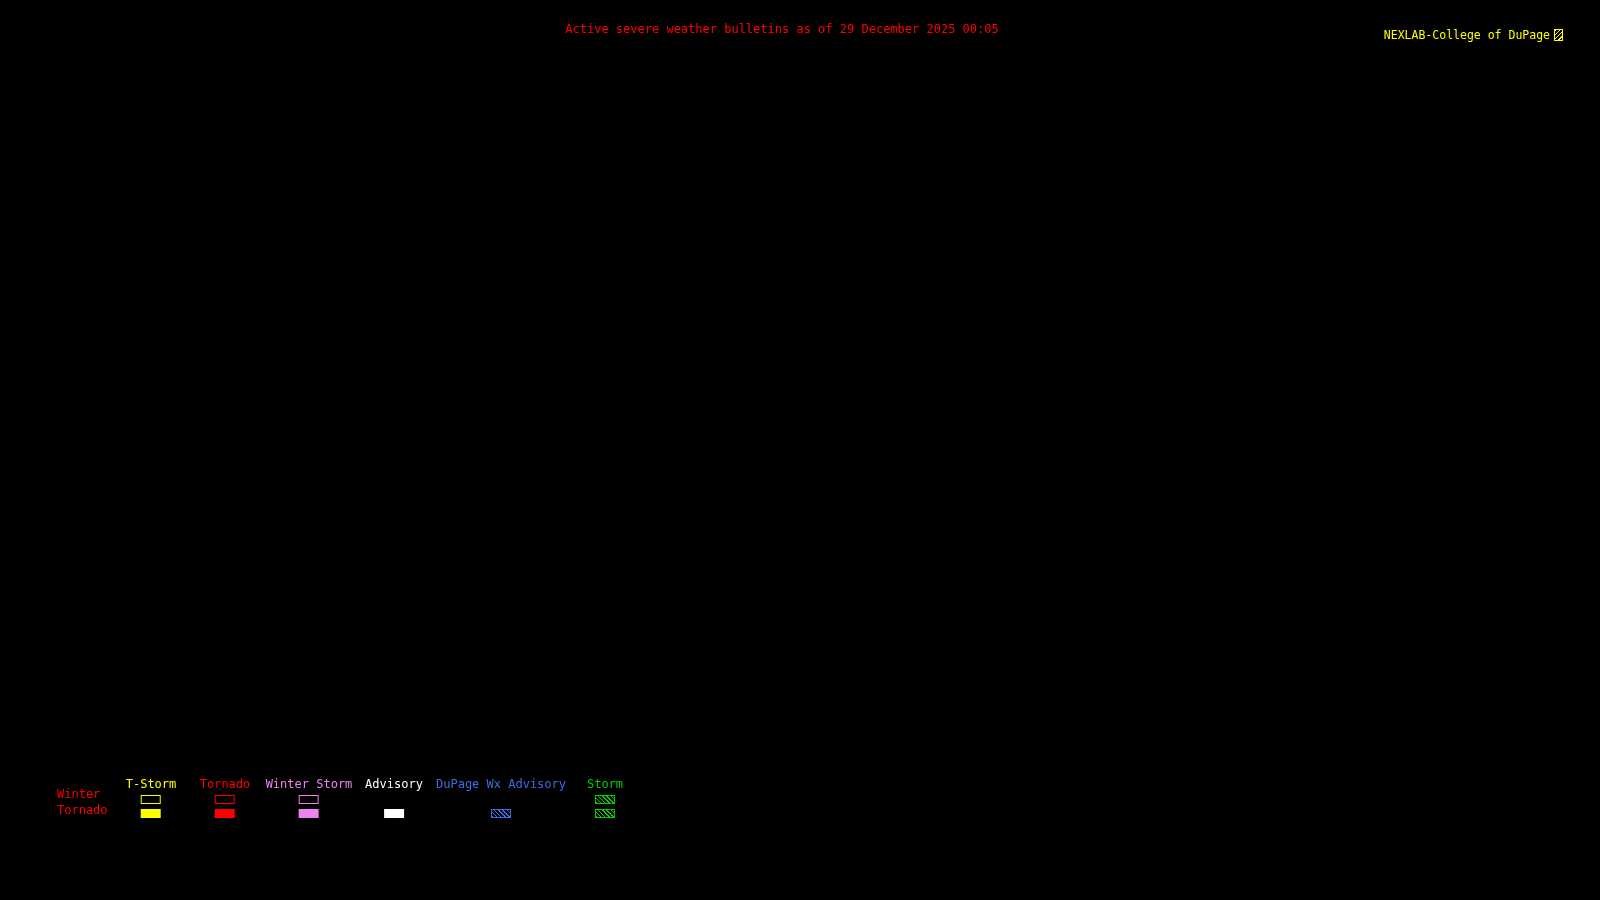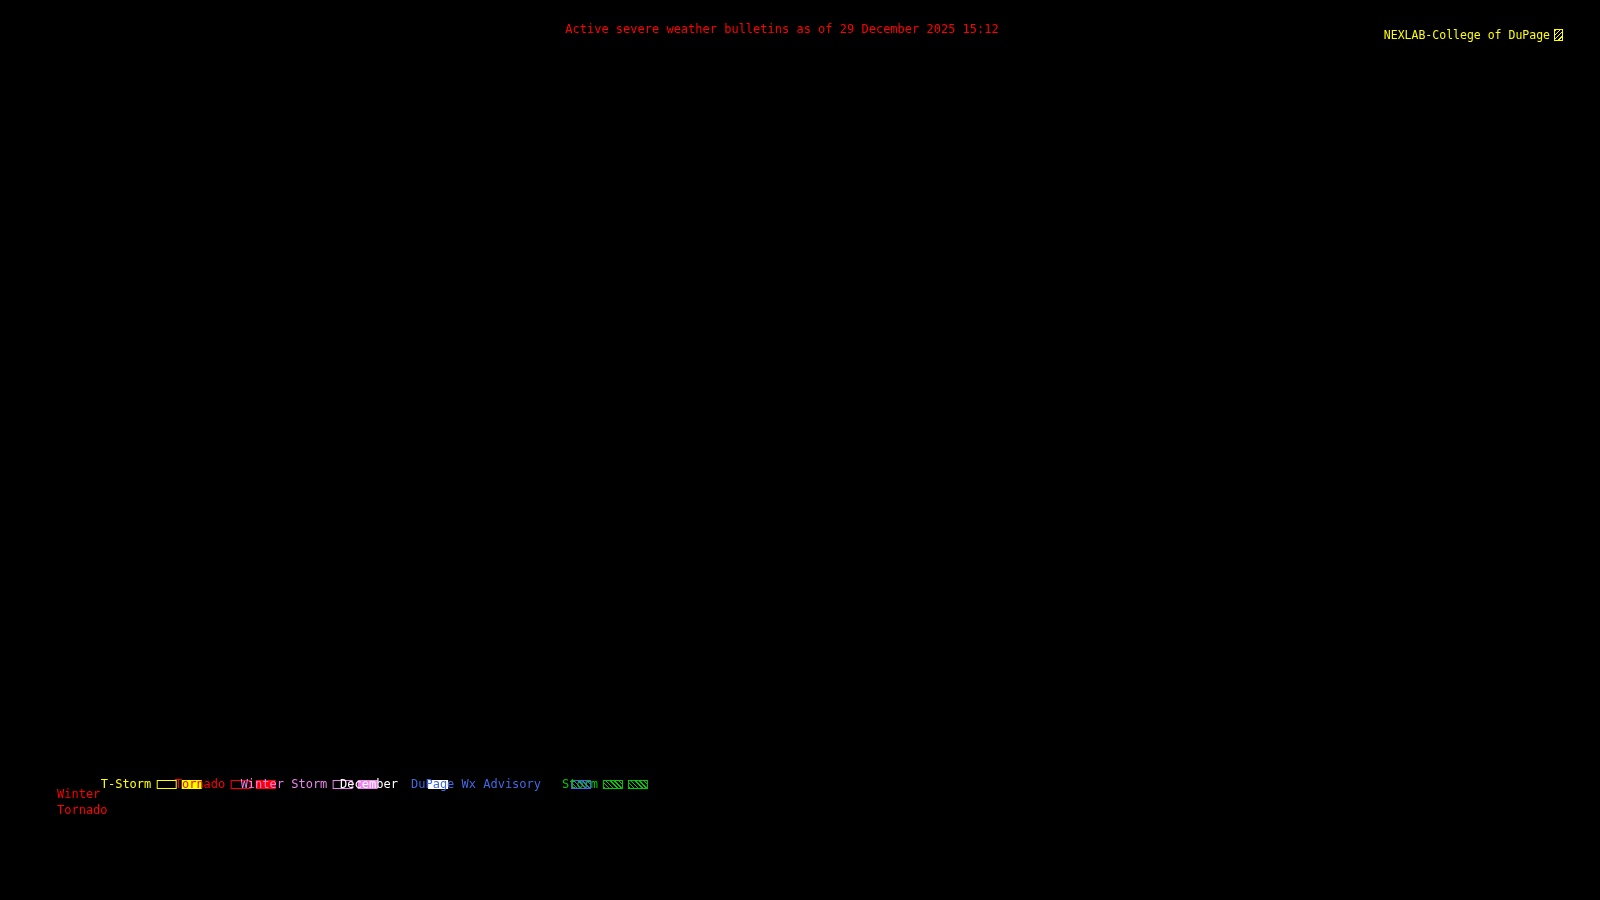--- a/index.html
+++ b/index.html
@@ -66,21 +66,21 @@
     white-space: nowrap;
     line-height: 12px;
   }
   .rowlabel.watch { top: 13px; }
   .rowlabel.warning { top: 29px; }
   .col {
     position: absolute;
     top: 3px;
     transform: translateX(-50%);
     display: flex;
-    flex-direction: row;
+    flex-direction: column;
     align-items: center;
     gap: 5px;
   }
   .c0 { left: 151px; }
   .c1 { left: 225px; justify-content: flex-end; }
   .c2 { left: 309px; }
   .c3 { left: 394px; }
   .c4 { left: 501px; }
   .c5 { left: 605px; }
   .collabel {
@@ -107,21 +107,21 @@
     visibility: hidden;
   }
 </style>
 </head>
 <body>
 
 <div class="screen">
 
   <div class="map"></div>
 
-  <div class="title" style="color: rgb(255, 0, 0);">Active severe weather bulletins as of 29 December 2025 15:12</div>
+  <div class="title" style="color: rgb(255, 0, 0);">Active severe weather bulletins as of 29 December 2025 00:05</div>
 
   <div class="brand">
     <span class="brand-text" style="color: rgb(255, 255, 0);">NEXLAB-College of DuPage</span>
     <span class="brand-icon" style="color: rgb(255, 255, 0);"></span>
   </div>
 
   <div class="legend">
 
     <div class="rowlabel watch" style="color: rgb(255, 0, 0);">Winter</div>
 
@@ -139,21 +139,21 @@
       <span class="swatch" data-style="fill" style="color: rgb(255, 0, 0);"></span>
     </div>
 
     <div class="col c2">
       <div class="collabel" style="color: rgb(238, 130, 238);">Winter Storm</div>
       <span class="swatch" data-style="outline" style="color: rgb(238, 130, 238);"></span>
       <span class="swatch" data-style="fill" style="color: rgb(238, 130, 238);"></span>
     </div>
 
     <div class="col c3">
-      <div class="collabel" style="color: rgb(255, 255, 255);">December</div>
+      <div class="collabel" style="color: rgb(255, 255, 255);">Advisory</div>
       <span class="swatch" data-style="none" style="color: rgb(255, 255, 255);"></span>
       <span class="swatch" data-style="fill" style="color: rgb(255, 255, 255);"></span>
     </div>
 
     <div class="col c4">
       <div class="collabel" style="color: rgb(65, 105, 225);">DuPage Wx Advisory</div>
       <span class="swatch" data-style="none" style="color: rgb(65, 105, 225);"></span>
       <span class="swatch" data-style="hatch" style="color: rgb(65, 105, 225);"></span>
     </div>
 

